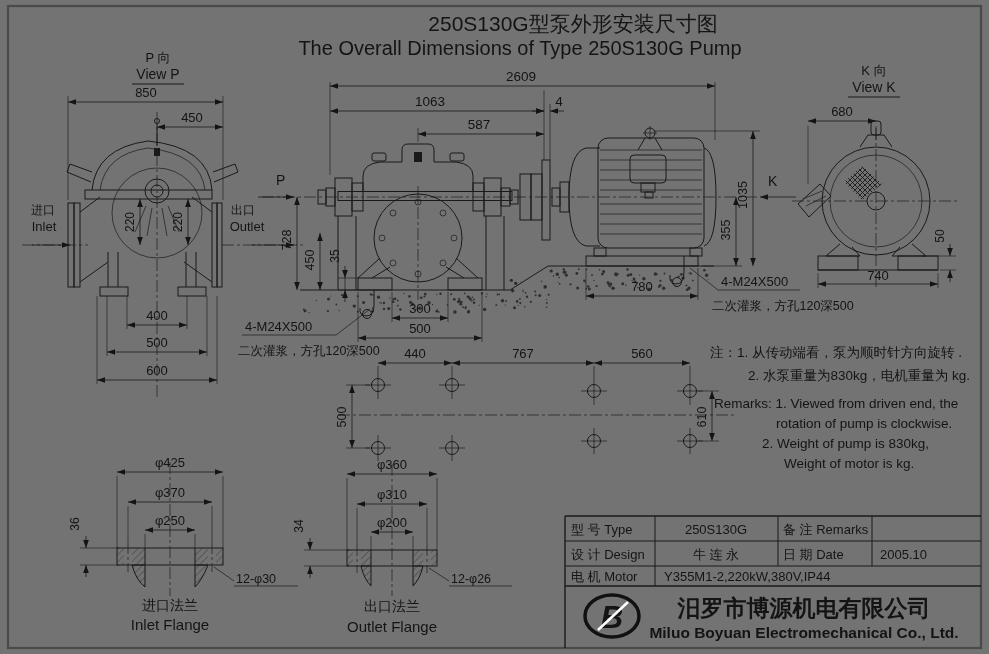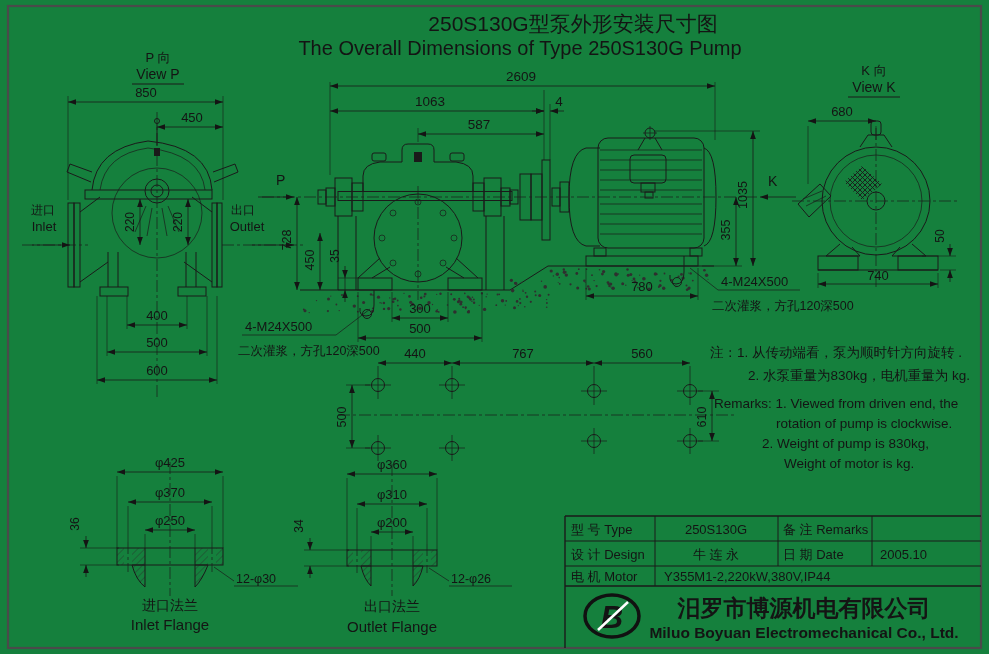--- a/index.html
+++ b/index.html
@@ -1,16 +1,16 @@
 <!DOCTYPE html>
 <html><head>
 <meta charset="utf-8">
 <style>
   html,body{margin:0;padding:0;background:#fff}
-  #page{position:relative;width:989px;height:654px;background:#15803d;overflow:hidden}
+  #page{position:relative;width:989px;height:654px;background:#737373;overflow:hidden}
   svg text{font-family:"Liberation Sans","DejaVu Sans",sans-serif;fill:#141414;stroke:none}
   .s{stroke:#1a1a1a;fill:none;stroke-width:1}
   .s2{stroke:#1a1a1a;fill:none;stroke-width:1.4}
   .thin{stroke:#1a1a1a;fill:none;stroke-width:.7}
   .dim{stroke:#1a1a1a;fill:none;stroke-width:.8}
   .ext{stroke:#1a1a1a;fill:none;stroke-width:.6}
   .cl{stroke:#1a1a1a;fill:none;stroke-width:.7;stroke-dasharray:12 3 3 3}
   .ink{fill:#1a1a1a;stroke:none}
   .b{font-weight:bold}
 </style>

